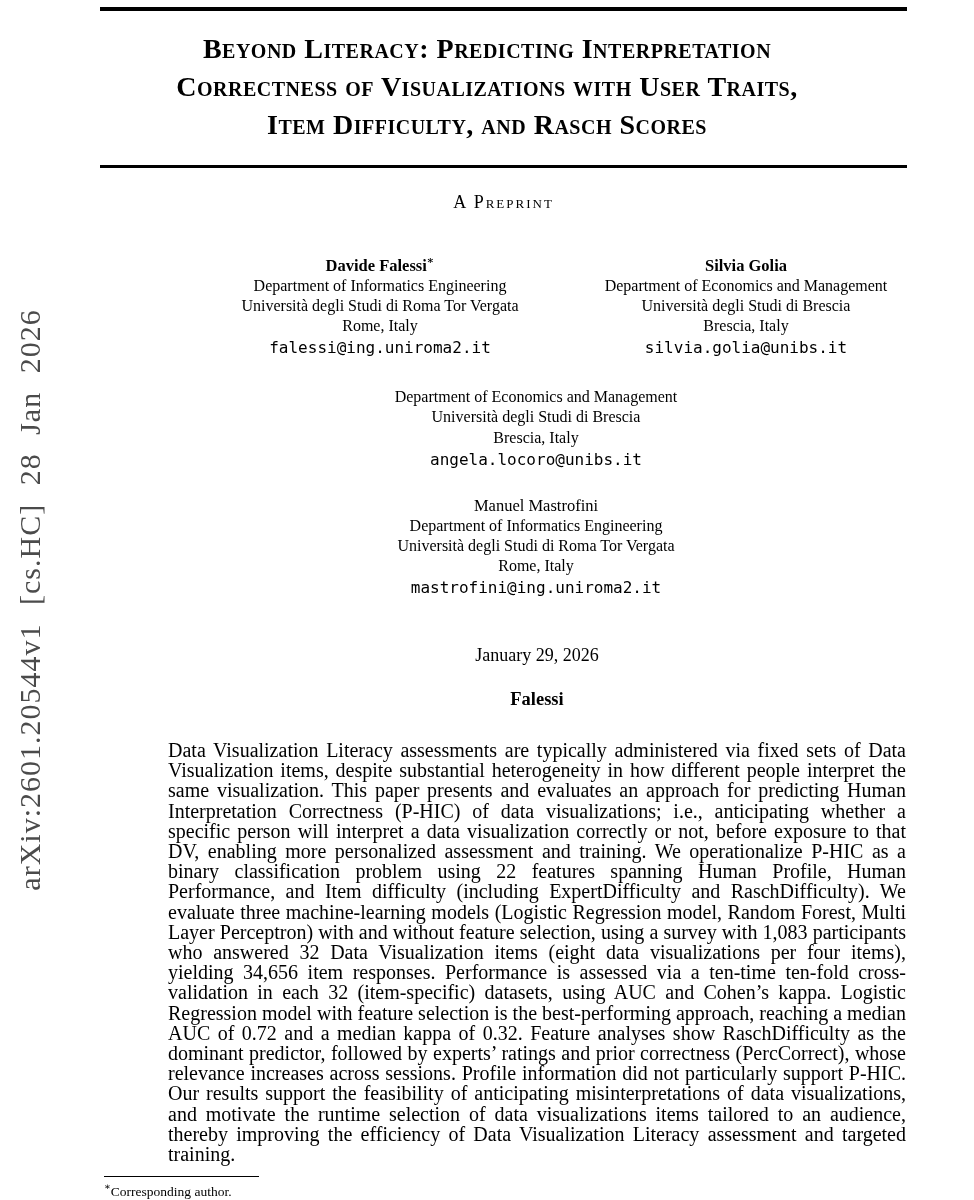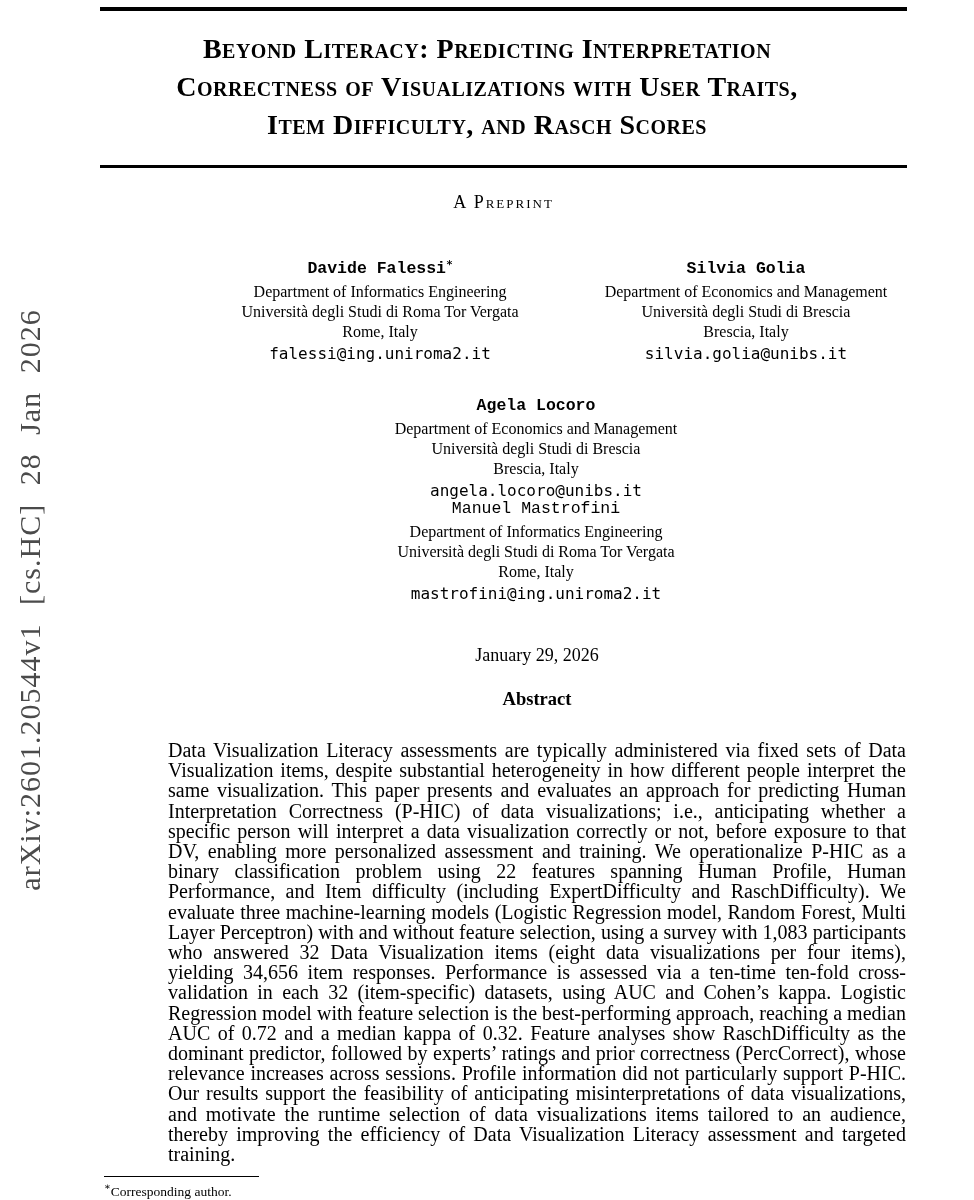--- a/index.html
+++ b/index.html
@@ -40,21 +40,21 @@
     letter-spacing: 2px;
   }
 
   .author-block {
     position: absolute;
     width: 420px;
     text-align: center;
     font-size: 16px;
     line-height: 20.3px;
   }
-  .author-name { font-weight: bold; font-size: 16.5px; line-height: 26px; font-family: Liberation Mono, monospace; }
+  .author-name { font-weight: bold; font-size: 16.5px; line-height: 20px; }
   .author-name.regular { font-weight: normal; }
   .author-name sup.mark { font-size: 11px; }
   .author-email {
     font-family: "DejaVu Sans Mono", "Liberation Mono", monospace;
     font-size: 16px;
     line-height: 21px;
     margin-top: 1px;
   }
 
   .date {
@@ -130,38 +130,37 @@
 
   <div class="author-block" style="left:536px; top:250px;">
     <div class="author-name"><span>Silvia Golia</span><sup class="mark"></sup></div>
     <div class="author-line">Department of Economics and Management</div>
     <div class="author-line">Università degli Studi di Brescia</div>
     <div class="author-line">Brescia, Italy</div>
     <div class="author-email">silvia.golia@unibs.it</div>
   </div>
 
   <div class="author-block" style="left:326px; top:387px;">
-    <div class="author-name"><span>Agela Locoro</span><sup class="mark"></sup></div>
     <div class="author-line">Department of Economics and Management</div>
     <div class="author-line">Università degli Studi di Brescia</div>
     <div class="author-line">Brescia, Italy</div>
     <div class="author-email">angela.locoro@unibs.it</div>
   </div>
 
   <div class="author-block" style="left:326px; top:490px;">
     <div class="author-name regular"><span>Manuel Mastrofini</span><sup class="mark"></sup></div>
     <div class="author-line">Department of Informatics Engineering</div>
     <div class="author-line">Università degli Studi di Roma Tor Vergata</div>
     <div class="author-line">Rome, Italy</div>
     <div class="author-email">mastrofini@ing.uniroma2.it</div>
   </div>
 
   <div class="date">January 29, 2026</div>
 
-  <div class="abstract-heading">Abstract</div>
+  <div class="abstract-heading">Falessi</div>
 
   <div class="abstract-body">Data Visualization Literacy assessments are typically administered via fixed sets of Data Visualization items, despite substantial heterogeneity in how different people interpret the same visualization. This paper presents and evaluates an approach for predicting Human Interpretation Correctness (P-HIC) of data visualizations; i.e., anticipating whether a specific person will interpret a data visualization correctly or not, before exposure to that DV, enabling more personalized assessment and training. We operationalize P-HIC as a binary classification problem using 22 features spanning Human Profile, Human Performance, and Item difficulty (including ExpertDifficulty and RaschDifficulty). We evaluate three machine-learning models (Logistic Regression model, Random Forest, Multi Layer Perceptron) with and without feature selection, using a survey with 1,083 participants who answered 32 Data Visualization items (eight data visualizations per four items), yielding 34,656 item responses. Performance is assessed via a ten-time ten-fold cross-validation in each 32 (item-specific) datasets, using AUC and Cohen’s kappa. Logistic Regression model with feature selection is the best-performing approach, reaching a median AUC of 0.72 and a median kappa of 0.32. Feature analyses show RaschDifficulty as the dominant predictor, followed by experts’ ratings and prior correctness (PercCorrect), whose relevance increases across sessions. Profile information did not particularly support P-HIC. Our results support the feasibility of anticipating misinterpretations of data visualizations, and motivate the runtime selection of data visualizations items tailored to an audience, thereby improving the efficiency of Data Visualization Literacy assessment and targeted training.</div>
 
   <div class="rule footnote-rule"></div>
 
   <div class="footnote"><sup>∗</sup><span>Corresponding author.</span></div>
 
 </div>
 
 </body></html>

